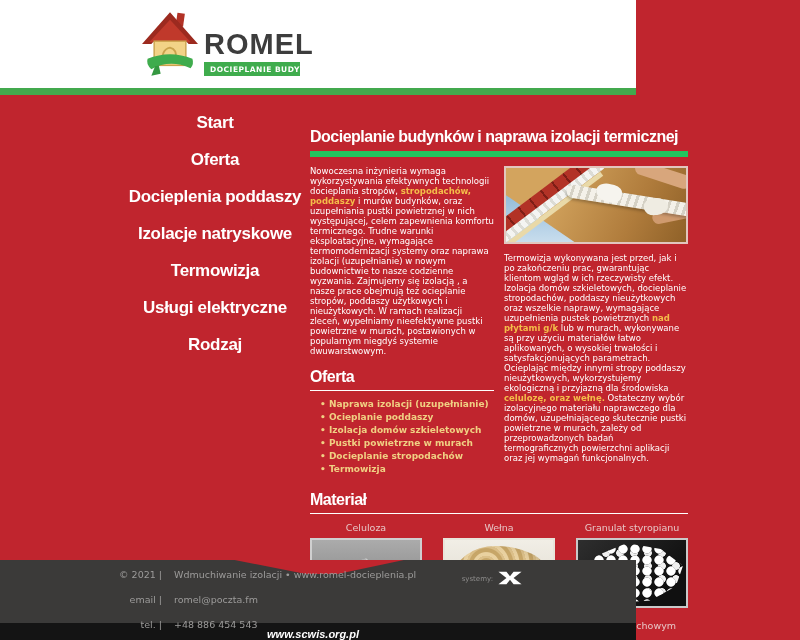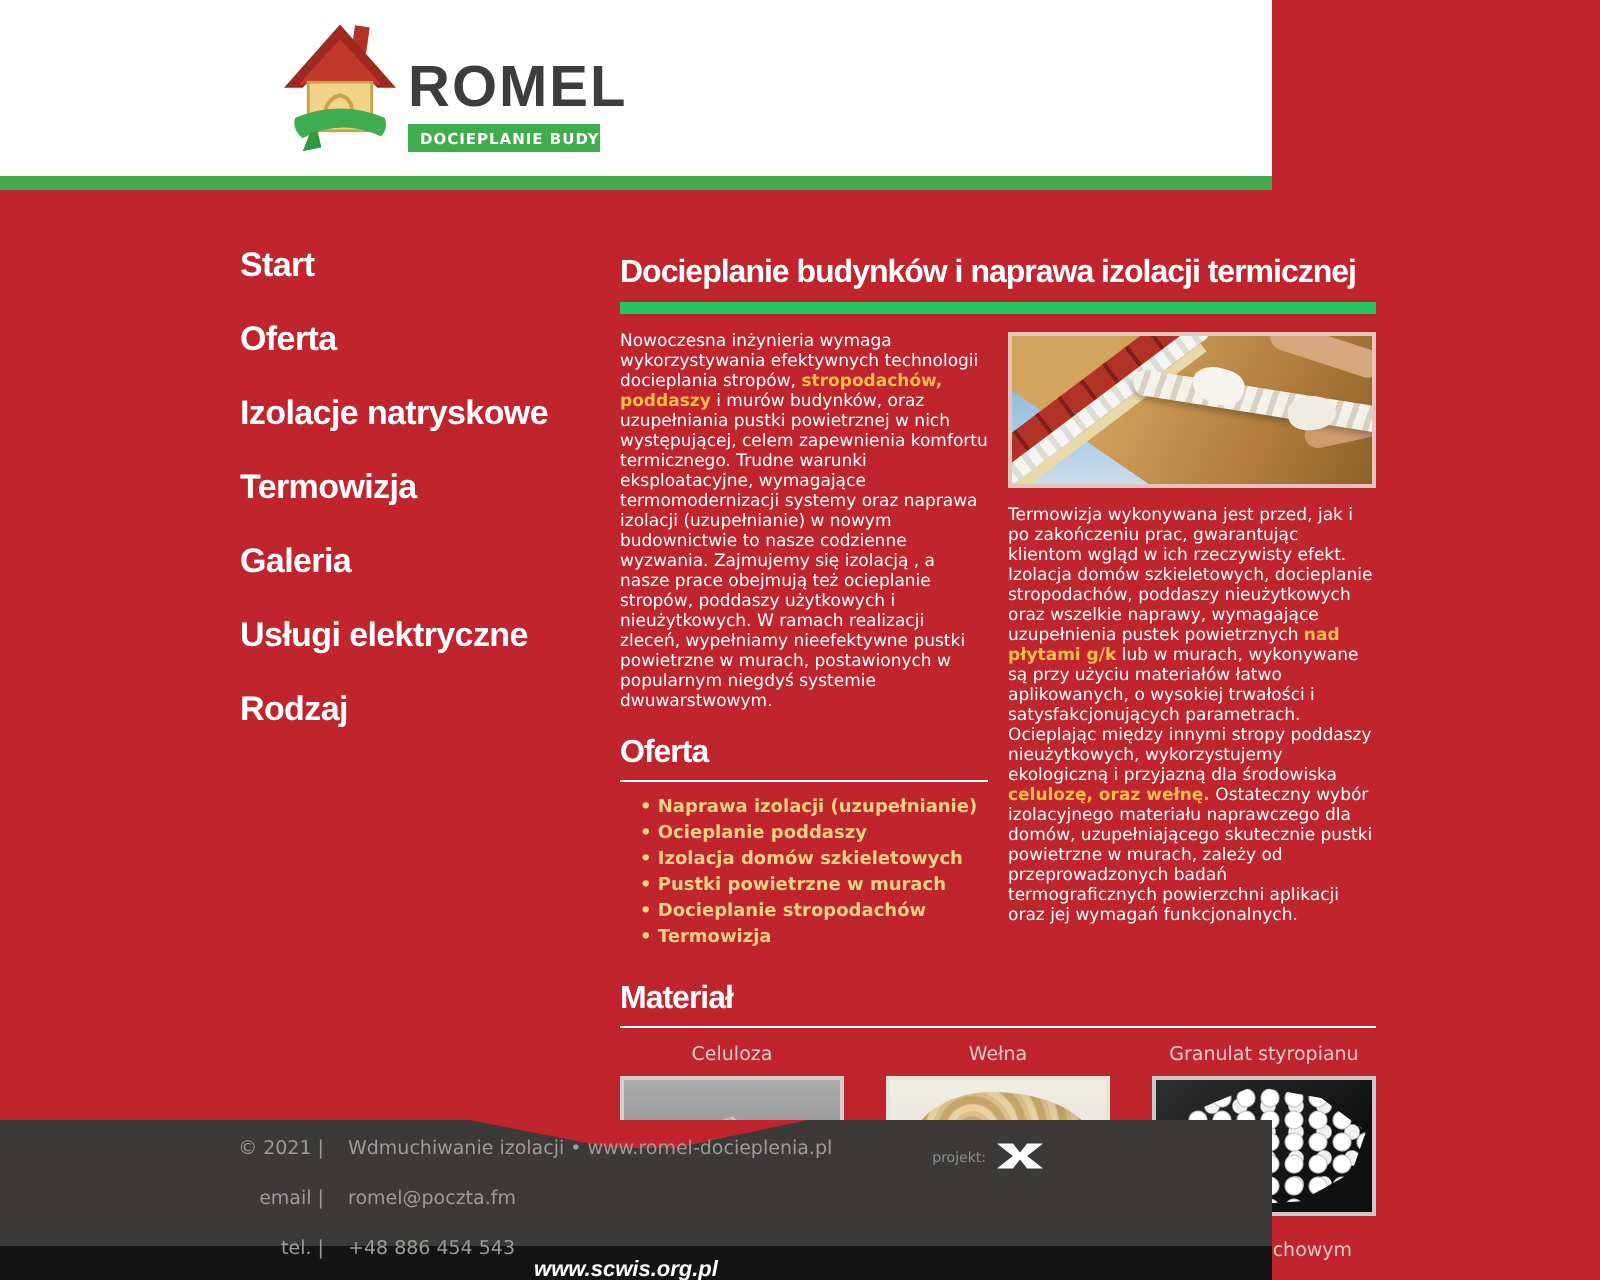--- a/index.html
+++ b/index.html
@@ -10,21 +10,21 @@
   
   .header { height:88px; background:#ffffff; position:relative; flex:none; }
   .logo { position:absolute; left:142px; top:10px; display:flex; align-items:flex-start; }
   .logo-text { margin-left:6px; padding-top:20px; }
   .brand-name { font-family:"Liberation Sans", sans-serif; font-size:29px; font-weight:bold; color:#3d3d3d; letter-spacing:1px; line-height:1; }
   .brand-tagline { margin-top:3px; background:#3fac4d; color:#ffffff; font-size:7.5px; font-weight:bold; letter-spacing:.5px; padding:3px 6px 2px; width:96px; text-align:center; white-space:nowrap; }
   .green-stripe { height:7px; background:#43a94d; flex:none; }
 
   
   .content { height:465px; flex:none; display:flex; padding-left:120px; background:#c0252e; }
-  .sidebar { width:190px; padding-top:28px; flex:none; }
+  .sidebar { width:190px; padding-top:18px; text-align:center; flex:none; }
   .nav-item { color:#ffffff; font-family:"Liberation Sans", sans-serif; font-size:17px; font-weight:bold; letter-spacing:-0.3px; line-height:20px; margin-bottom:17px; cursor:pointer; }
   .main { width:378px; padding-top:33px; flex:none; }
 
   .page-title { color:#ffffff; font-family:"Liberation Sans", sans-serif; font-size:16px; font-weight:bold; letter-spacing:-0.5px; white-space:nowrap; border-bottom:6px solid #22c55e; padding-bottom:5px; margin-bottom:9px; }
   .columns { display:flex; gap:10px; }
   .col { width:184px; flex:none; }
   .body-text { color:#ffffff; font-size:8.5px; line-height:10px; text-align:left; }
   .hl { color:#f4bd4a; font-weight:bold; }
 
   .section-title { color:#ffffff; font-family:"Liberation Sans", sans-serif; font-size:16px; font-weight:bold; letter-spacing:-0.5px; border-bottom:1px solid #ffffff; padding-bottom:4px; margin:12px 0 8px; }
@@ -108,23 +108,23 @@
     </div>
   </div>
 
   <div class="green-stripe"></div>
 
   <div class="content">
 
     <nav class="sidebar">
       <div class="nav-item">Start</div>
       <div class="nav-item">Oferta</div>
+      <div class="nav-item">Docieplenia poddaszy</div>
       <div class="nav-item">Izolacje natryskowe</div>
       <div class="nav-item">Termowizja</div>
-      <div class="nav-item">Galeria</div>
       <div class="nav-item">Usługi elektryczne</div>
       <div class="nav-item">Rodzaj</div>
     </nav>
 
     <main class="main">
       <h1 class="page-title">Docieplanie budynków i naprawa izolacji termicznej</h1>
 
       <div class="columns">
         <div class="col">
           <p class="body-text"><span>Nowoczesna inżynieria wymaga wykorzystywania efektywnych technologii docieplania stropów, </span><span class="hl">stropodachów, poddaszy</span><span> i murów budynków, oraz uzupełniania pustki powietrznej w nich występującej, celem zapewnienia komfortu termicznego. Trudne warunki eksploatacyjne, wymagające termomodernizacji systemy oraz naprawa izolacji (uzupełnianie) w nowym budownictwie to nasze codzienne wyzwania. Zajmujemy się izolacją , a nasze prace obejmują też ocieplanie stropów, poddaszy użytkowych i nieużytkowych. W ramach realizacji zleceń, wypełniamy nieefektywne pustki powietrzne w murach, postawionych w popularnym niegdyś systemie dwuwarstwowym.</span></p>
@@ -191,21 +191,21 @@
       <span class="lbl">email |</span>
       <span>romel@poczta.fm</span>
       <span class="lbl">tel. |</span>
       <span>+48 886 454 543</span>
       <span class="lbl">tel. |</span>
       <span>+48 606 760 826</span>
       <span class="lbl">ul. |</span>
       <span>Cmentarna 44, 85-184 Bydgoszcz</span>
     </div>
     <div class="projekt">
-      <span>projekt:</span>
+      <span>systemy:</span>
       <span>
         <svg width="28" height="16" viewBox="0 0 30 18">
           <path d="M2,2 L11,2 L15,7 L19,2 L28,2 L19,9 L28,16 L19,16 L15,11 L11,16 L2,16 L11,9 Z" fill="#ffffff"></path>
         </svg>
       </span>
     </div>
   </footer>
 
   <div class="bottom-bar">
     <span class="bottom-url">www.scwis.org.pl</span>

